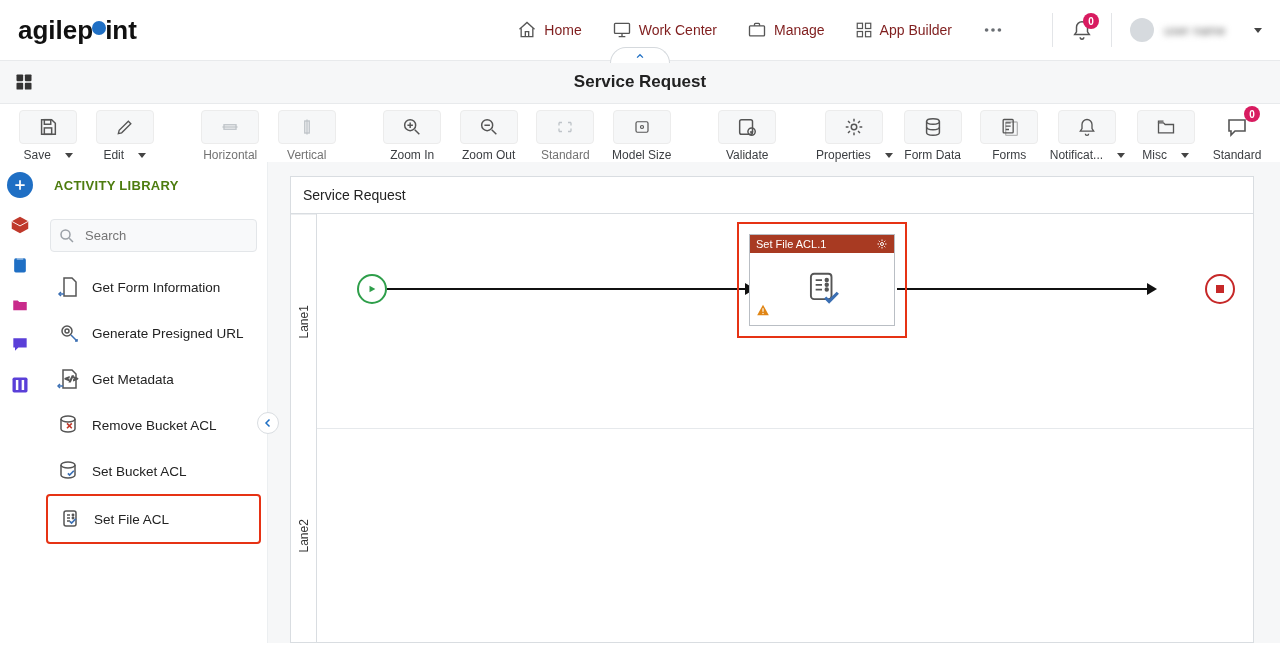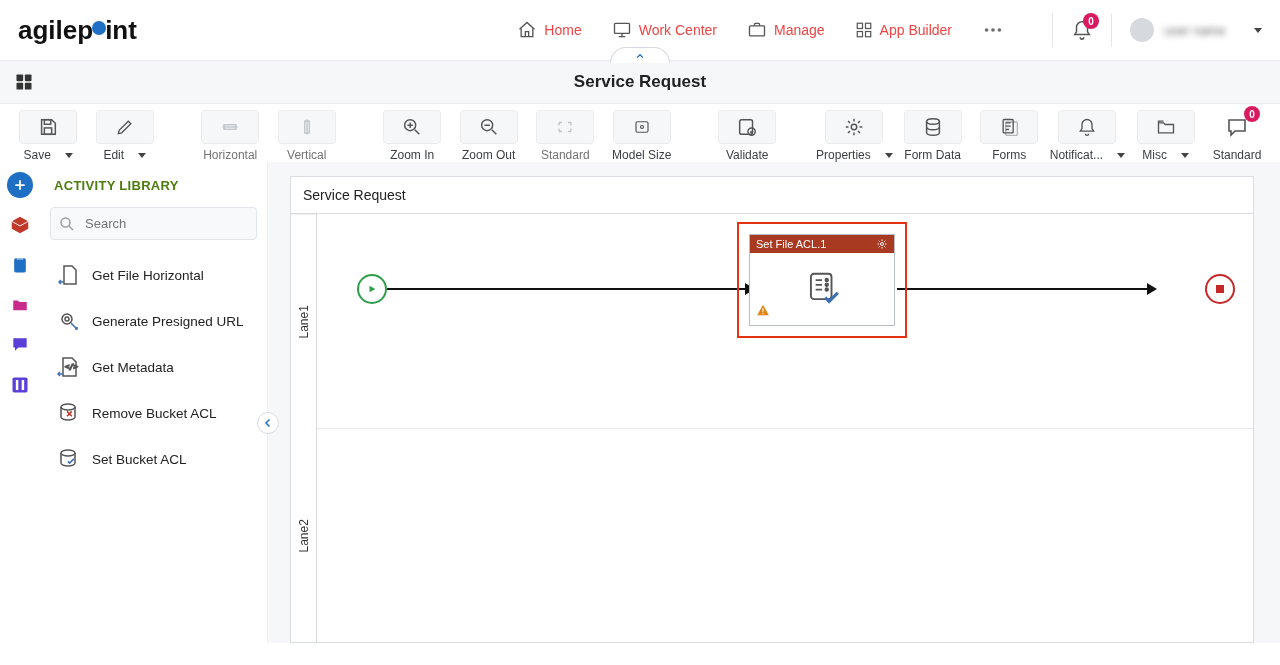--- a/index.html
+++ b/index.html
@@ -15,21 +15,21 @@
     --magenta: #d81b60;
     --box-red: #a83a22;
   }
   * { box-sizing: border-box; }
   html, body { margin: 0; padding: 0; font-family: Arial, Helvetica, sans-serif; background:#fff; color:#333; font-size:13px; width:1280px; height:665px; overflow:hidden;}
   
   .header { display:flex; align-items:center; height:60px; padding:0 18px; position:relative;}
   .logo { font-size:26px; font-weight:700; color:#111; display:flex; align-items:center;}
   .logo .dot { width:14px; height:14px; border-radius:50%; background:#1f6fc4; display:inline-block; margin:0 -1px; position:relative; top:-2px;}
   .nav { display:flex; gap:30px; margin-left:auto; align-items:center; margin-right:30px;}
-  .nav-item { display:flex; align-items:center; gap:7px; color:#ef4444; cursor:pointer; font-size:14px;}
+  .nav-item { display:flex; align-items:center; gap:7px; color:#7f1d1d; cursor:pointer; font-size:14px;}
   .sep { width:1px; height:34px; background:#e3e5e8; margin:0 18px;}
   .user-area { display:flex; align-items:center; gap:10px;}
   .bell-wrap { position:relative; }
   .badge-count { position:absolute; top:-6px; right:-6px; background:var(--magenta); color:#fff; border-radius:50%; width:16px; height:16px; font-size:10px; display:flex; align-items:center; justify-content:center; font-weight:bold;}
   .avatar { width:24px; height:24px; border-radius:50%; background:#d6dade;}
   .user-name { filter: blur(3px); color:#666; font-size:13px; width:80px;}
   svg { display:block; }
 
   
   .title-bar { background:var(--toolbar-bg); border-top:1px solid #e8eaec; border-bottom:1px solid #e8eaec; position:relative; display:flex; align-items:center; height:44px;}
@@ -49,21 +49,21 @@
   .tb-end { margin-left:auto; display:flex; flex-direction:column; align-items:center; cursor:pointer; gap:4px;}
   .tb-end .icon-box { width:58px; height:34px; display:flex; align-items:center; justify-content:center; position:relative;}
   
   
   .workspace { display:flex; height:calc(665px - 60px - 44px - 80px); }
   .left-rail { width:40px; background:#fff; display:flex; flex-direction:column; align-items:center; padding-top:10px; gap:14px;}
   .rail-item { width:26px; height:26px; display:flex; align-items:center; justify-content:center; cursor:pointer; border-radius:4px;}
   .rail-item.plus { width:26px; height:26px; background:#1f6fc4; border-radius:50%; color:#fff;}
   .sidebar { width:228px; background:#fff; border-right:1px solid #eceff1; display:flex; flex-direction:column; position:relative;}
   .sidebar-title { font-size:13px; font-weight:700; letter-spacing:.3px; padding:16px 14px 10px; color:#4d7c0f;}
-  .search-box { margin:4px 10px 8px; position:relative;}
+  .search-box { margin:16px 10px 8px; position:relative;}
   .search-box input { width:100%; padding:8px 10px 8px 34px; border:1px solid #e3e6e9; border-radius:4px; background:#f8f9fa; font-size:13px; color:#333;}
   .search-box .sicon { position:absolute; left:8px; top:50%; transform:translateY(-50%);}
   .activity-list { padding:4px 6px; overflow:auto;}
   .activity-item { display:flex; align-items:center; gap:10px; padding:10px 10px; border-radius:4px; cursor:pointer; color:#222; font-size:13.5px;}
   .activity-item .ico { width:26px; height:26px; display:flex; align-items:center; justify-content:center; flex:none;}
   .activity-item.highlighted { border:2px solid #e63214; }
   .collapse-handle { position:absolute; right:-12px; top:250px; width:22px; height:22px; border:1px solid #d9dde1; border-radius:50%; background:#fff; display:flex; align-items:center; justify-content:center; cursor:pointer;}
 
   .canvas-area { flex:1; padding:14px 26px 0 22px; background:#f6f7f8;}
   .canvas-card { background:#fff; border:1px solid #d9dde1; height:100%; position:relative; display:flex; flex-direction:column;}
@@ -402,21 +402,21 @@
     </div>
     <div class="activity-list">
       <div class="activity-item">
         <span class="ico">
             <svg width="24" height="24" viewBox="0 0 24 24" fill="none" stroke="#555" stroke-width="1.5">
               <path d="M7 3 H15 L19 7 V21 H7 Z"></path>
               <path d="M7 19 L3 19" stroke="#3b6fb3"></path>
               <path d="M4 17 L2 19 L4 21" stroke="#3b6fb3"></path>
             </svg>
           </span>
-        <span>Get File Horizontal</span>
+        <span>Get Form Information</span>
       </div>
       <div class="activity-item">
         <span class="ico">
             <svg width="24" height="24" viewBox="0 0 24 24" fill="none" stroke="#555" stroke-width="1.5">
               <circle cx="10" cy="10" r="5"></circle>
               <circle cx="10" cy="10" r="2"></circle>
               <path d="M14 14 L20 20" stroke="#3b6fb3"></path>
               <path d="M18 20 L20 20 L20 18" stroke="#3b6fb3"></path>
             </svg>
           </span>
@@ -445,20 +445,32 @@
       </div>
       <div class="activity-item">
         <span class="ico">
             <svg width="24" height="24" viewBox="0 0 24 24" fill="none" stroke="#555" stroke-width="1.5">
               <ellipse cx="11" cy="6" rx="7" ry="3"></ellipse>
               <path d="M4 6 V16 a7 3 0 0 0 14 0 V6"></path>
               <path d="M14 18 L16 20 L21 15" stroke="#3b6fb3" stroke-width="2" transform="translate(-1,-1) scale(.85)"></path>
             </svg>
           </span>
         <span>Set Bucket ACL</span>
+      </div>
+      <div class="activity-item highlighted">
+        <span class="ico">
+            <svg width="24" height="24" viewBox="0 0 24 24" fill="none" stroke="#555" stroke-width="1.5">
+              <rect x="5" y="4" width="12" height="15" rx="2"></rect>
+              <path d="M8 8 H11 M8 11 H11 M8 14 H11"></path>
+              <circle cx="14" cy="8" r=".7" fill="#555"></circle>
+              <circle cx="14" cy="11" r=".7" fill="#555"></circle>
+              <path d="M14 18 L16 20 L21 15" stroke="#3b6fb3" stroke-width="2" transform="translate(-1,-1) scale(.85)"></path>
+            </svg>
+          </span>
+        <span>Set File ACL</span>
       </div>
     </div>
     <div class="collapse-handle">
       <svg width="12" height="12" viewBox="0 0 24 24" fill="none" stroke="#1f6fc4" stroke-width="3">
           <path d="M15 5 L8 12 L15 19"></path>
         </svg>
     </div>
   </div>
 
   <div class="canvas-area">

